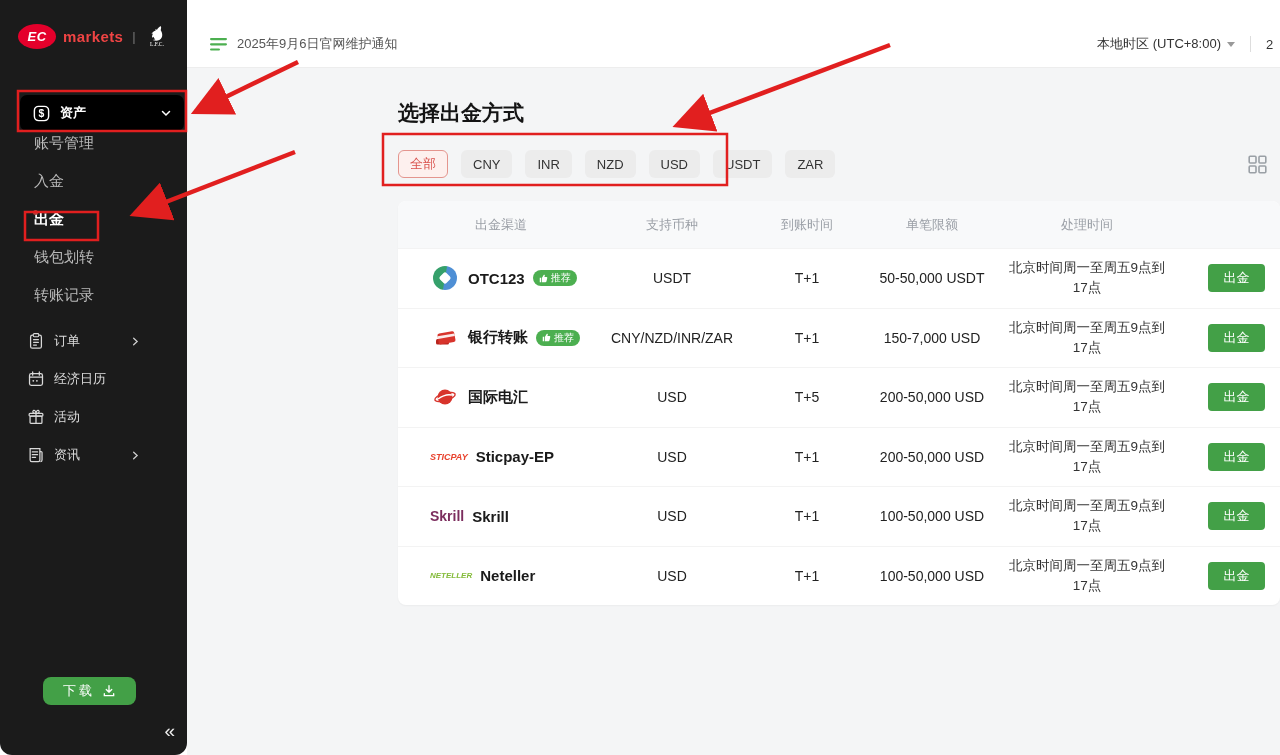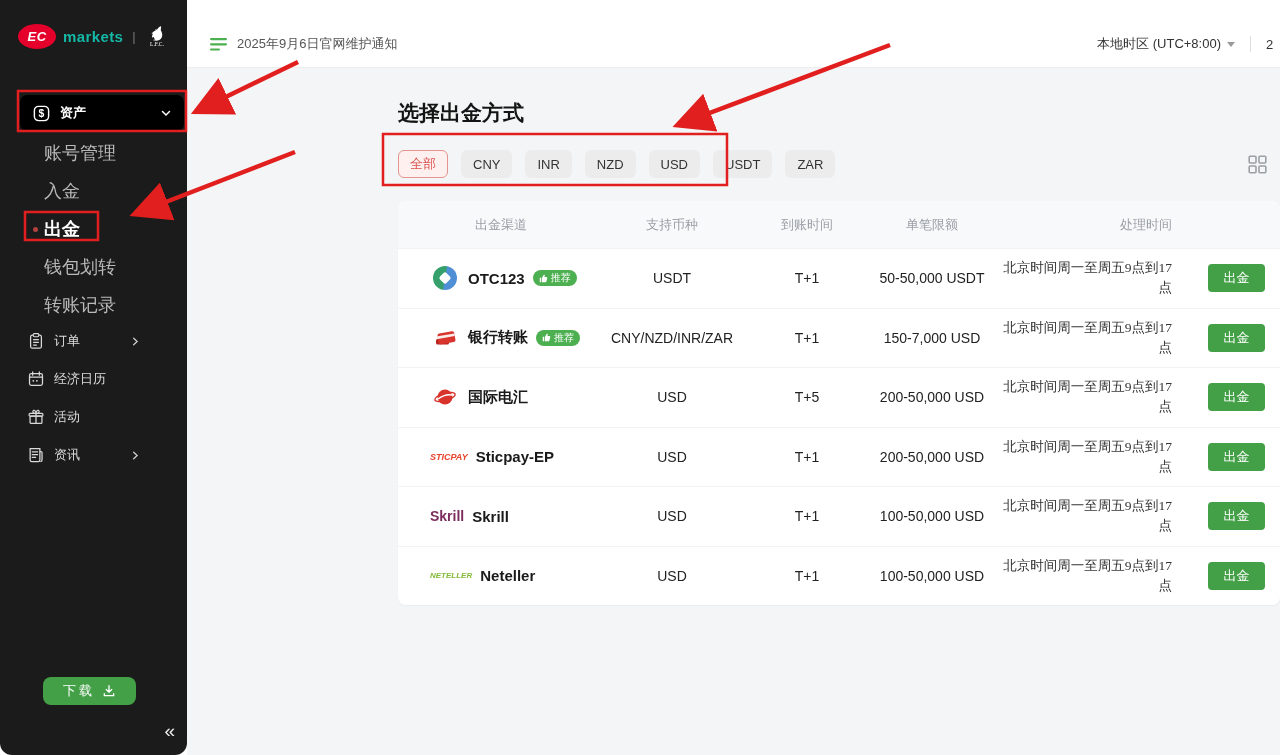--- a/index.html
+++ b/index.html
@@ -7,32 +7,32 @@
     font-family:"Liberation Sans","DejaVu Sans",sans-serif; }
   .stage { position:relative; width:1280px; height:755px; }
 
   
   .sidebar { position:absolute; left:0; top:0; width:187px; height:755px;
     background:#1b1b1b; border-radius:0 0 12px 12px; color:#ddd; z-index:2; }
   .logo-row { display:flex; align-items:center; gap:7px; padding:14px 0 0 18px; height:58px; }
   .ec-oval { background:#e4002b; color:#fff; font-weight:bold; font-style:italic;
     font-size:13px; width:38px; height:25px; border-radius:50%;
     display:flex; align-items:center; justify-content:center; letter-spacing:.5px; }
-  .ec-name { color:#14b8a6; font-size:15px; font-weight:bold; letter-spacing:.4px; }
+  .ec-name { color:#ef4444; font-size:15px; font-weight:bold; letter-spacing:.4px; }
   .brand-div { color:#777; font-size:13px; margin:0 2px; }
   .crest { display:flex; flex-direction:column; align-items:center; }
 
   .asset-item { position:absolute; left:20px; top:95px; width:164px; height:36px;
     background:#000; border-radius:7px; display:flex; align-items:center;
     padding:0 12px; gap:9px; cursor:pointer; }
   .asset-item .lbl { color:#fff; font-size:13px; font-weight:bold; flex:1; }
 
   .submenu { position:absolute; left:0; top:134px; width:187px; }
-  .sub-item { height:38px; display:flex; align-items:center; padding-left:44px;
-    font-size:18px; color:#b9b9b9; cursor:pointer; position:relative; }
+  .sub-item { height:38px; display:flex; padding-left:34px;
+    font-size:15px; color:#b9b9b9; cursor:pointer; position:relative; }
   .sub-item.active { color:#fff; font-weight:bold; }
   .sub-item.active .dot { position:absolute; left:33px; width:5px; height:5px;
     border-radius:50%; background:#b0413e; }
 
   .menu { position:absolute; left:0; top:322px; width:163px; }
   .menu-item { height:38px; display:flex; align-items:center; padding:0 22px 0 27px;
     gap:9px; font-size:13px; color:#dcdcdc; cursor:pointer; }
   .menu-item .lbl { flex:1; }
 
   .dl-btn { position:absolute; left:43px; top:677px; width:93px; height:28px;
@@ -69,21 +69,21 @@
   .card { position:absolute; left:211px; top:154px; width:882px; height:404px;
     background:#fff; border-radius:8px; box-shadow:0 1px 2px rgba(0,0,0,.04); }
   .t-head { display:flex; align-items:center; height:47px; background:#f8f9fa;
     border-radius:8px 8px 0 0; font-size:13px; color:#9a9fa6; }
   .t-row { display:flex; align-items:center; height:59.5px; border-top:1px solid #f3f3f3; }
   .c-channel { flex:0 0 194px; display:flex; align-items:center; gap:8px; padding-left:32px; }
   .h-channel { flex:0 0 194px; text-align:center; padding-left:12px; }
   .c-currency { flex:0 0 160px; text-align:center; }
   .c-arrival  { flex:0 0 110px; text-align:center; }
   .c-limit    { flex:0 0 140px; text-align:center; }
-  .c-proc     { flex:0 0 170px; text-align:right;font-family:Liberation Serif, serif; }
+  .c-proc     { flex:0 0 170px; text-align:center; }
   .c-action   { flex:1; display:flex; justify-content:flex-end; padding-right:15px; }
   .t-row .c-currency, .t-row .c-arrival, .t-row .c-limit { font-size:14px; color:#222; }
   .t-row .c-proc { font-size:13.5px; color:#333; line-height:20px; }
   .ch-icon { flex:0 0 30px; display:flex; align-items:center; justify-content:center; }
   .ch-name { font-size:15px; font-weight:bold; color:#1a1a1a; white-space:nowrap; }
   .badge { background:#4caf50; color:#fff; font-size:10px; height:16px; padding:0 6px;
     border-radius:9px; display:inline-flex; align-items:center; gap:3px; white-space:nowrap; }
   .wd-btn { width:57px; height:28px; background:#43a047; color:#fff; border:none;
     border-radius:4px; font-size:13px; cursor:pointer; font-family:inherit; }
   .ic-otc { width:24px; height:24px; border-radius:50%; position:relative; display:inline-block;

